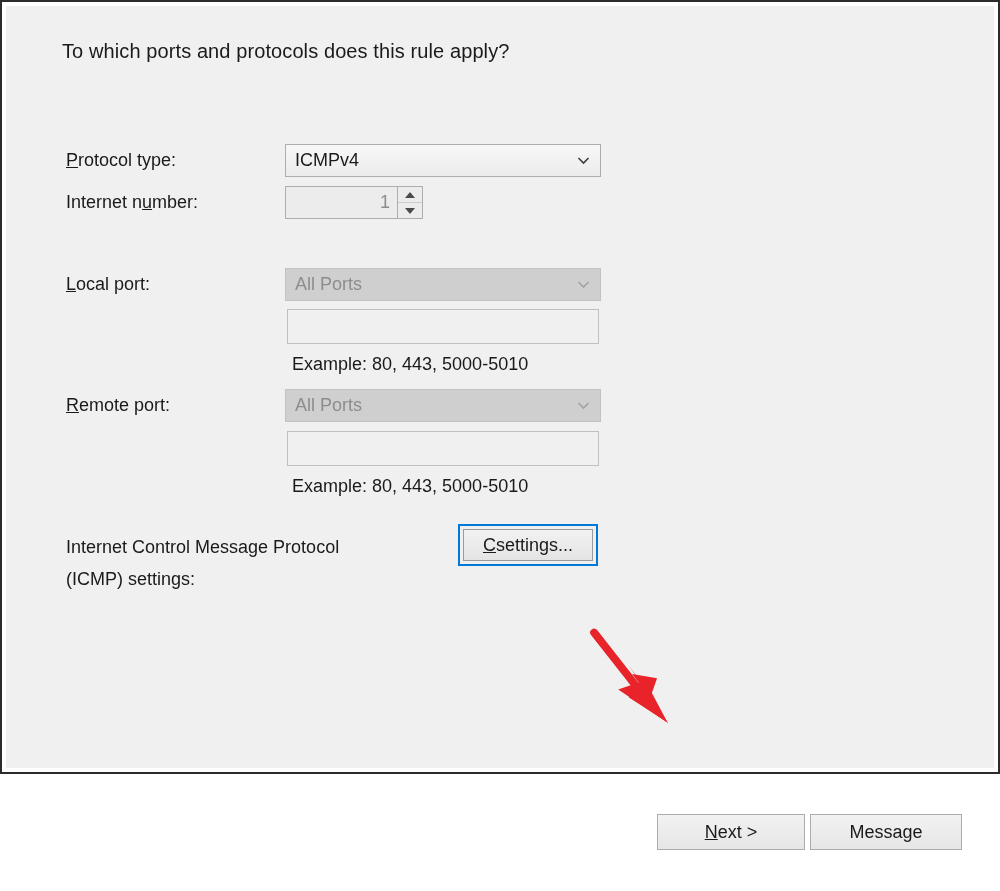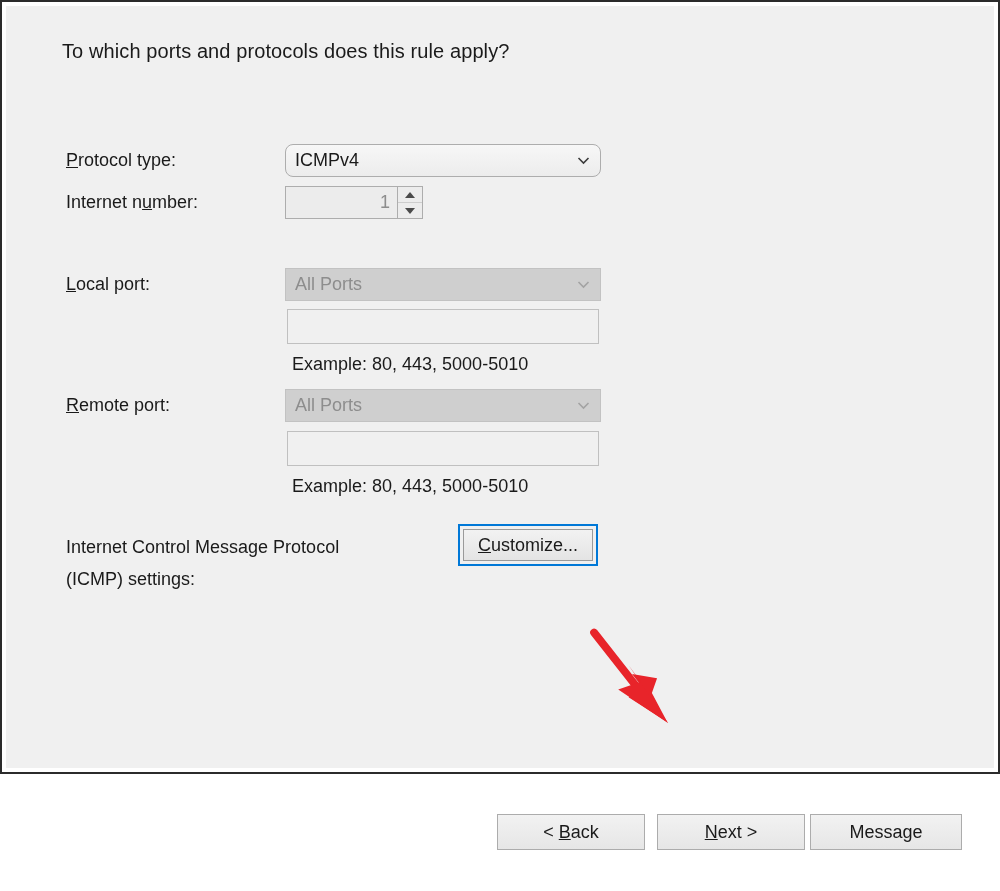--- a/index.html
+++ b/index.html
@@ -206,21 +206,21 @@
 
 <div id="screen">
   <div id="dialog">
 
     <div class="heading">To which ports and protocols does this rule apply?</div>
 
     <div class="label" style="left:60px; top:144px;">
       <u>P</u><span>rotocol type:</span>
     </div>
 
-    <div class="combo" style="left:279px; top:138px; width:316px;border-radius:8px;">
+    <div class="combo" style="left:279px; top:138px; width:316px;">
       <span>ICMPv4</span>
       <span class="chev">
         <svg viewBox="0 0 13 13" width="13" height="13">
           <path d="M1.5 4 L6.5 9 L11.5 4" fill="none" stroke="#3c3c3c" stroke-width="1.6"></path>
         </svg>
       </span>
     </div>
 
     <div class="label" style="left:60px; top:186px;">
       <span>Internet n</span><u>u</u><span>mber:</span>
@@ -270,27 +270,24 @@
 
     <div class="textbox disabled" style="left:281px; top:425px; width:312px;"></div>
 
     <div class="example" style="left:286px; top:470px;">Example: 80, 443, 5000-5010</div>
 
     <div class="icmp-text" style="left:60px; top:525px;">Internet Control Message Protocol
 (ICMP) settings:</div>
 
     <div class="btn-focus" style="left:452px; top:518px; width:140px; height:42px;">
       <div class="inner">
-        <span><u>C</u><span>ustomize...</span></span>
+        <span><u>C</u><span>settings...</span></span>
       </div>
     </div>
 
-    <div class="btn-std" style="left:491px; top:808px; width:148px; height:36px;">
-      <span><span>&lt; </span><u>B</u><span>ack</span></span>
-    </div>
 
     <div class="btn-std" style="left:651px; top:808px; width:148px; height:36px;">
       <span><u>N</u><span>ext &gt;</span></span>
     </div>
 
     <div class="btn-std" style="left:804px; top:808px; width:152px; height:36px;">
       <span>Message</span>
     </div>
 
     <svg id="arrow-annotation" viewBox="0 0 992 883">

